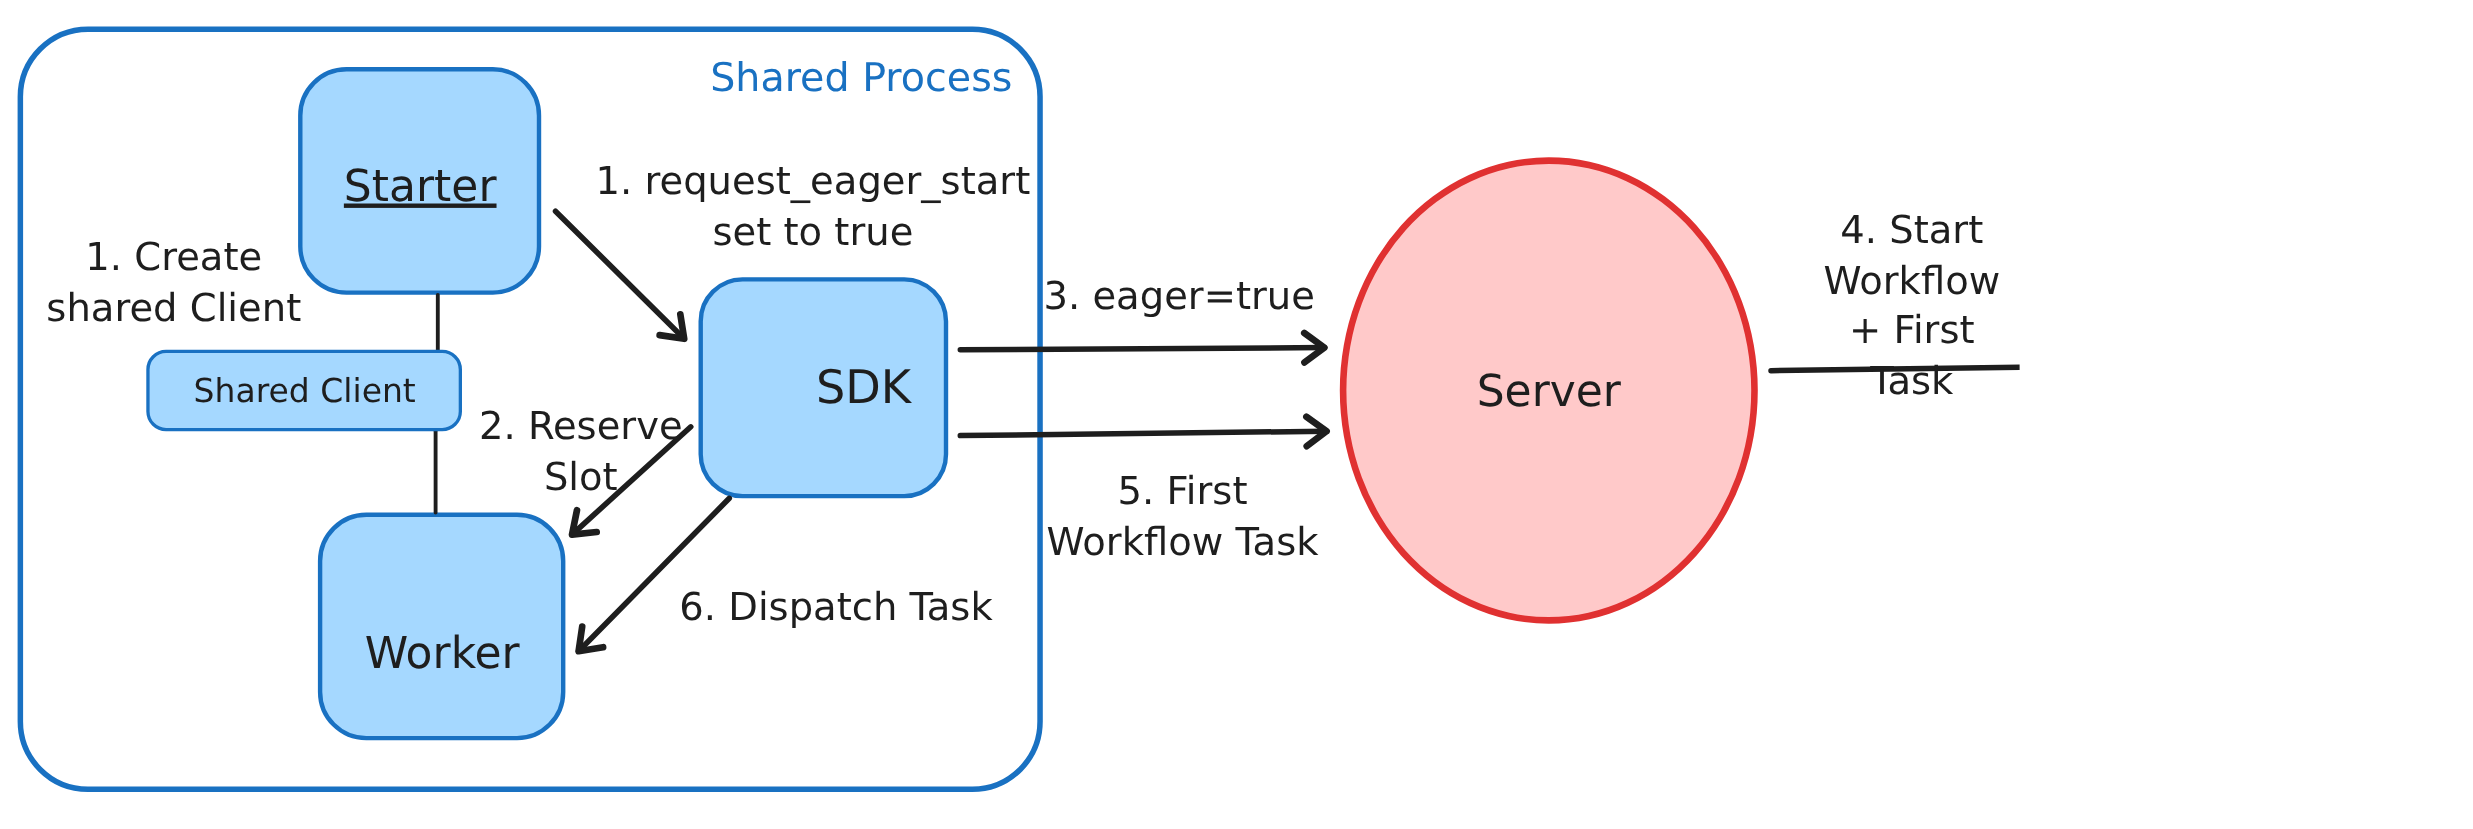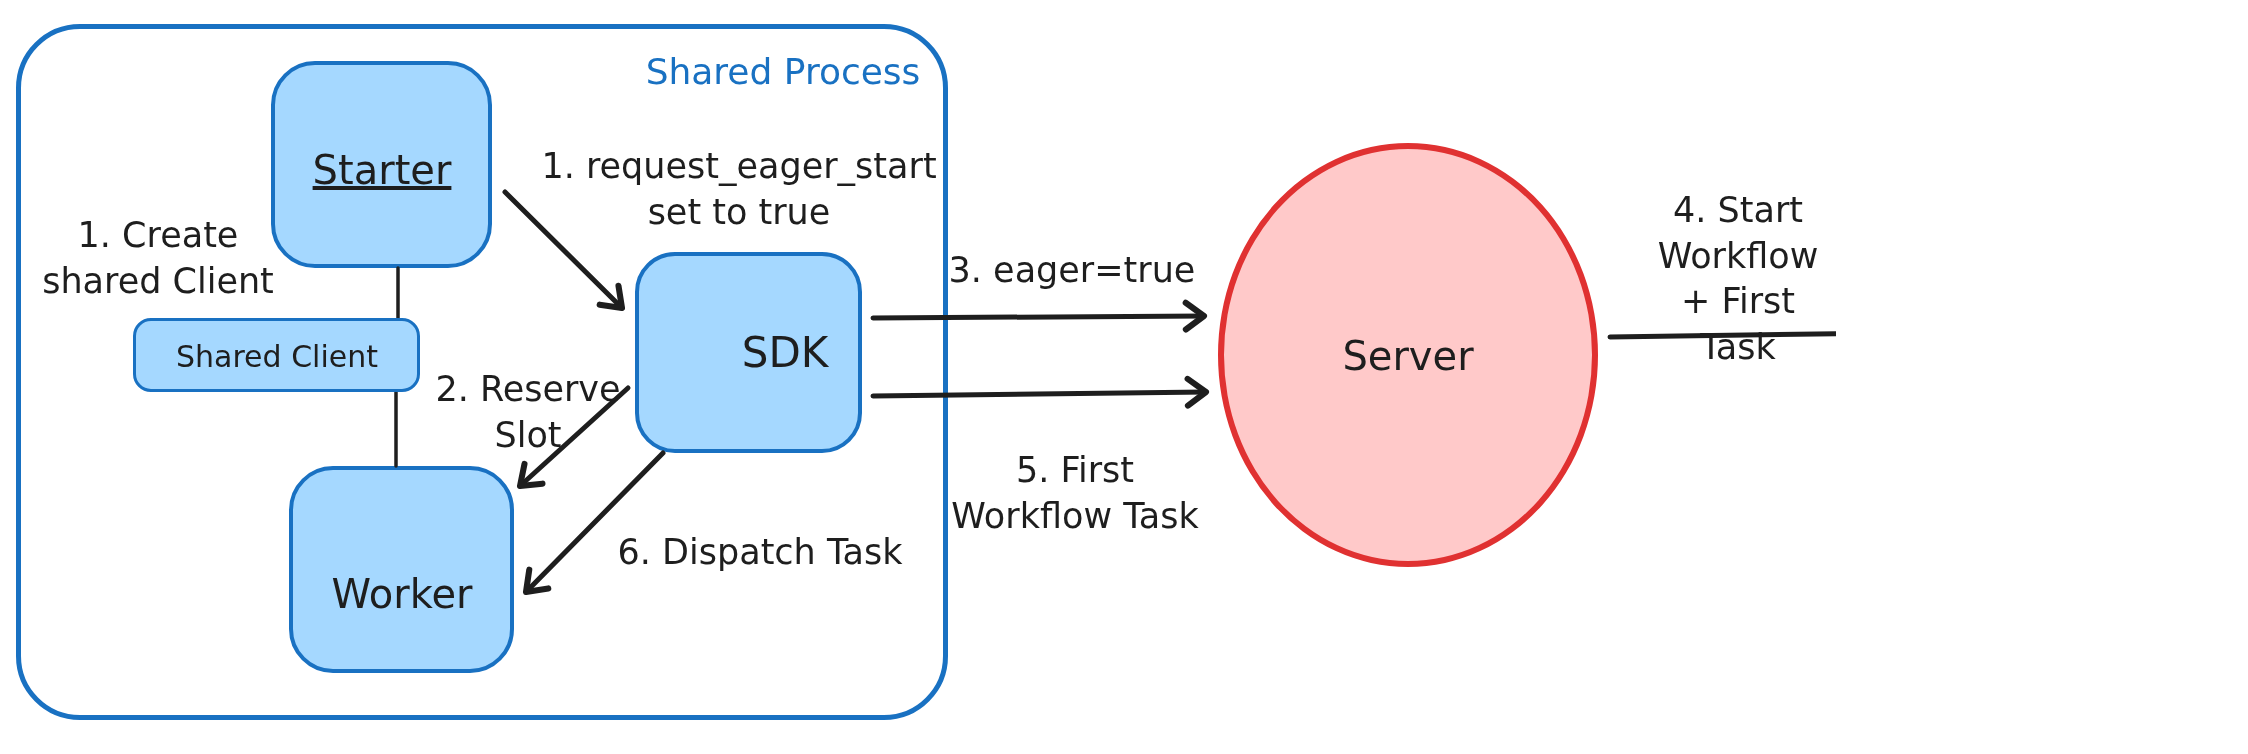--- a/index.html
+++ b/index.html
@@ -77,21 +77,21 @@
   .lbl-shared-client { left: 277px; top: 356px; font-size: 30px; }
   .lbl-server  { left: 1408px; top: 356px; }
   .lbl-db      { left: 2058px; top: 361px; font-size: 46px; }
   .lbl-group   { left: 783px; top: 72px; font-size: 36px; color: var(--blue_stroke, #1971c2); }
   .ann { font-size: 35px; }
   .ann-create    { left: 158px;  top: 258px; }
   .ann-request   { left: 739px;  top: 189px; }
   .ann-reserve   { left: 528px;  top: 412px; }
   .ann-dispatch  { left: 760px;  top: 553px; }
   .ann-eager     { left: 1072px; top: 271px; }
-  .ann-firstwft  { left: 1075px; top: 471px; margin-top: 22px; }
+  .ann-firstwft  { left: 1075px; top: 471px; }
   .ann-startwf   { left: 1738px; top: 279px; }
   
   .stroke-ink {
     stroke: var(--ink, #1e1e1e);
     stroke-linecap: round;
     stroke-linejoin: round;
     fill: none;
   }
 </style>
 </head>

